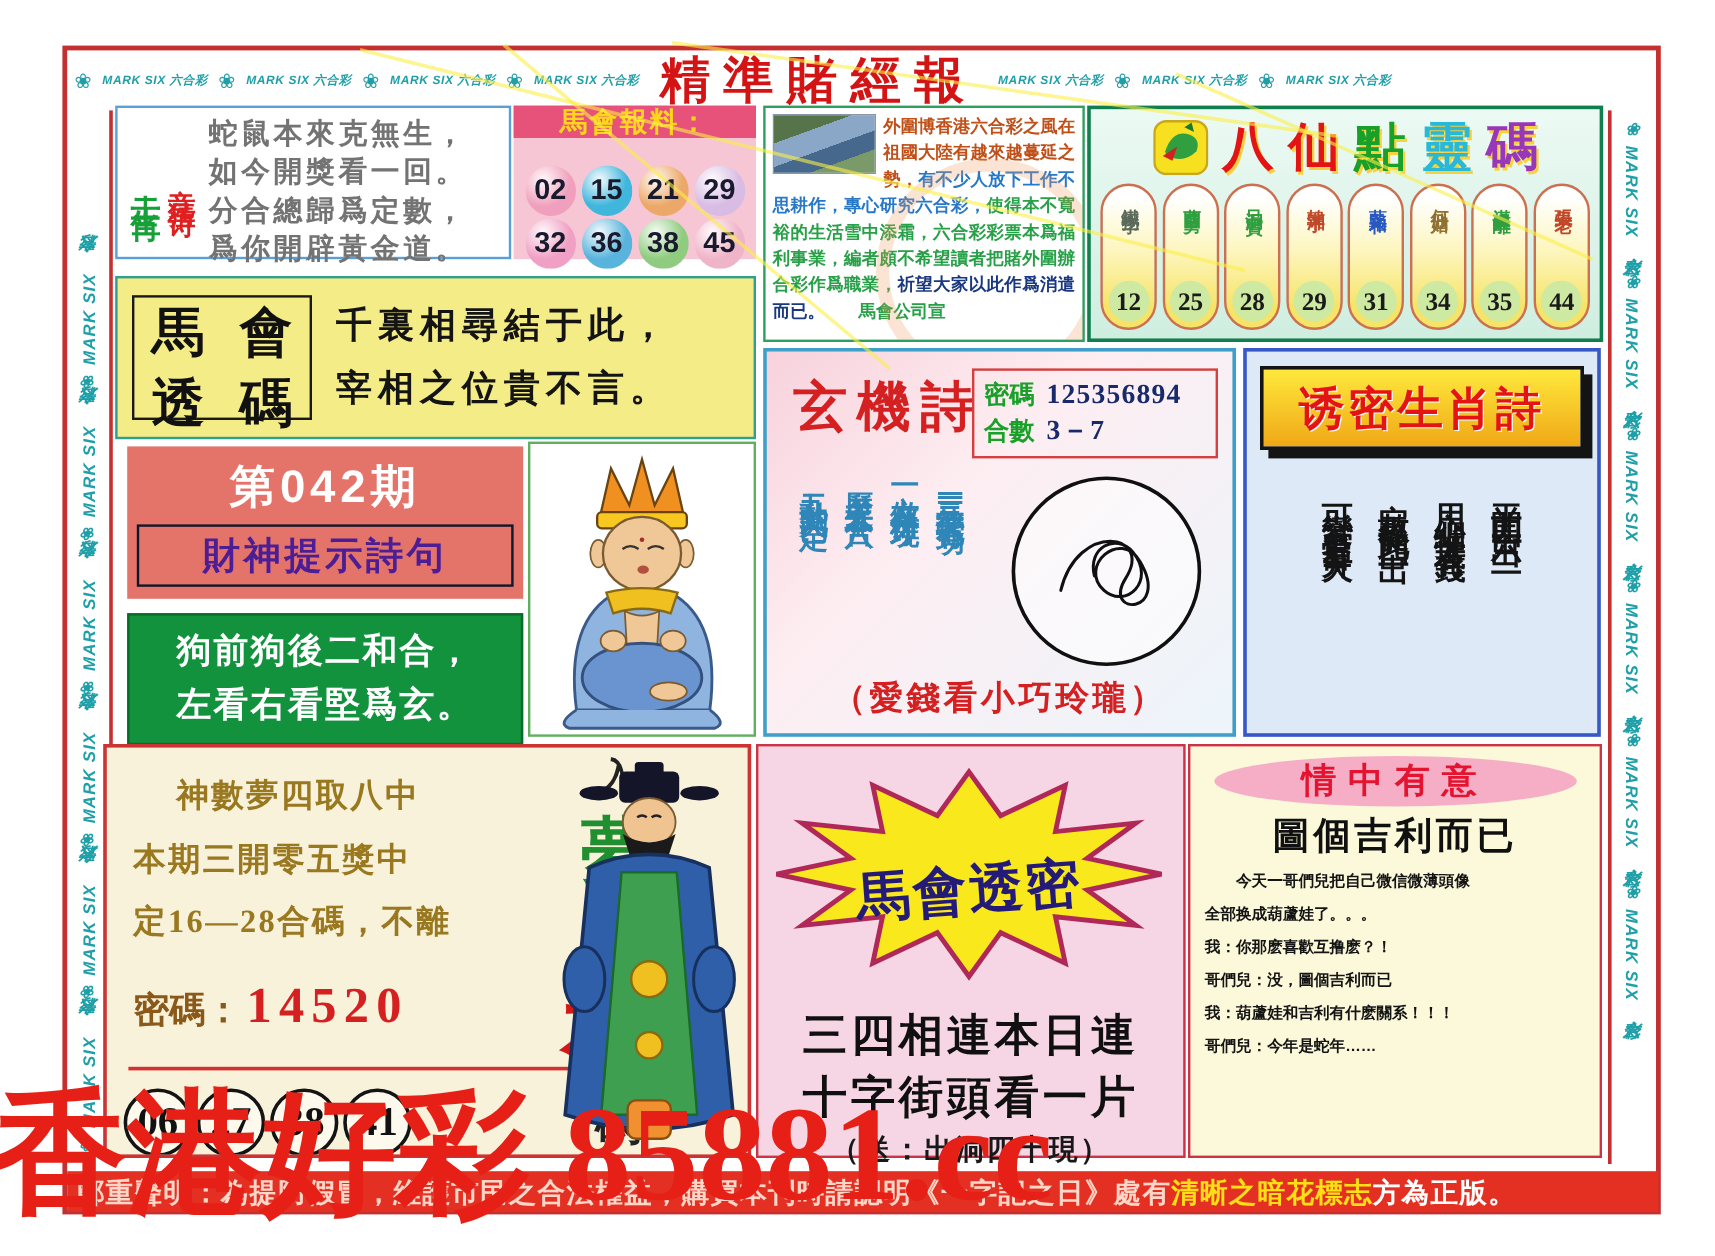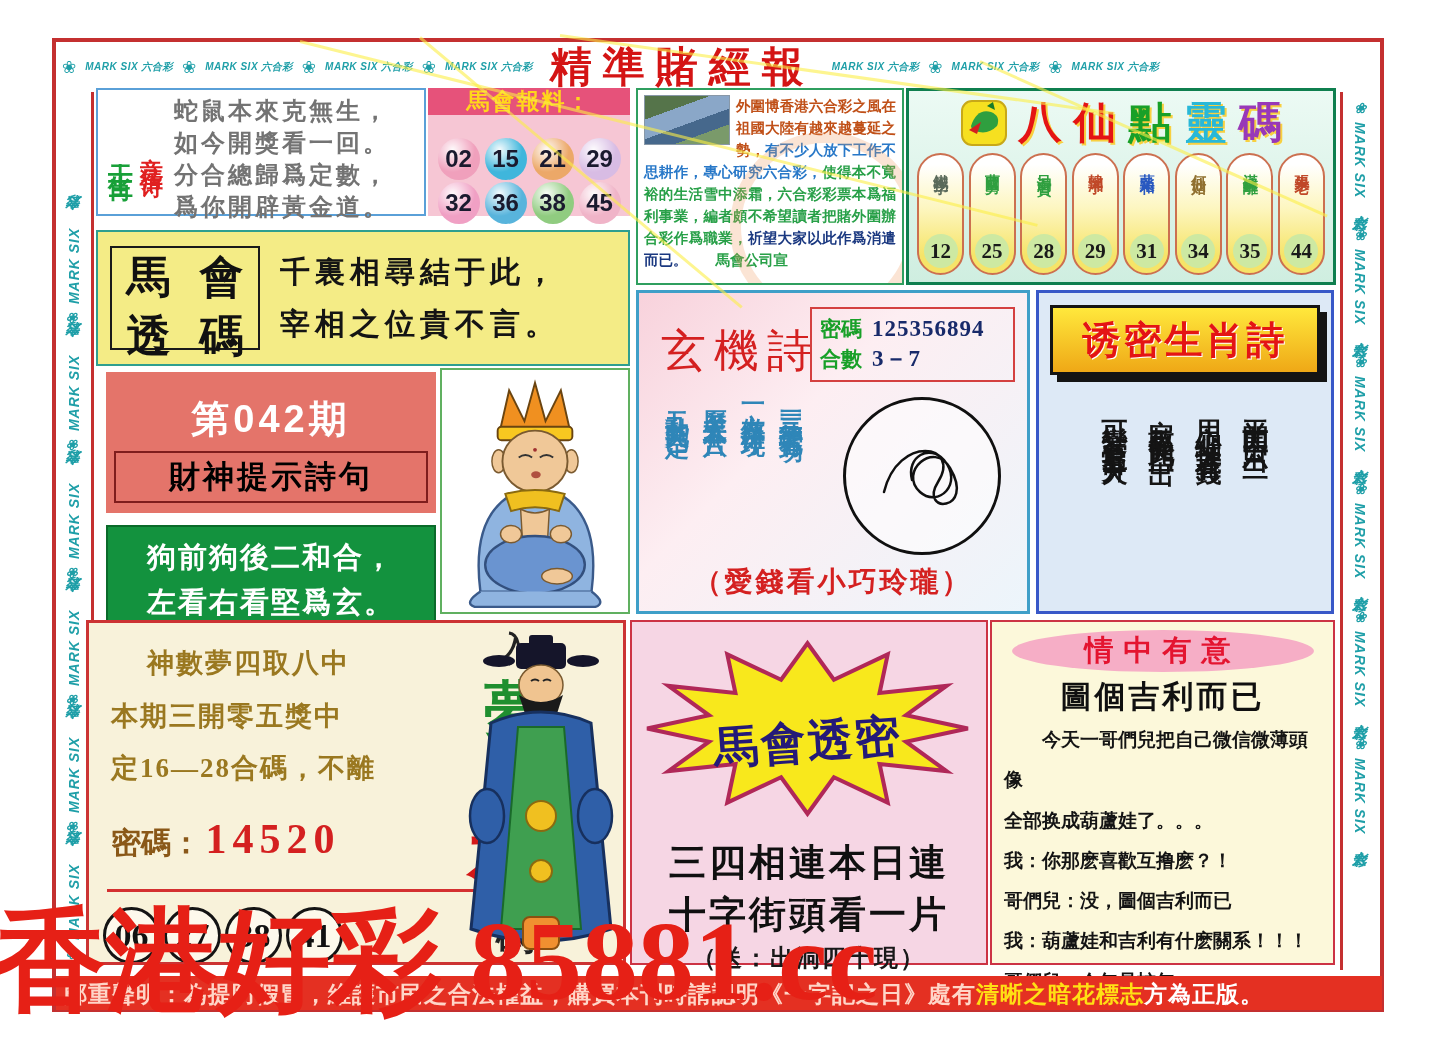--- a/index.html
+++ b/index.html
@@ -56,31 +56,31 @@
   .cap-name { writing-mode:vertical-rl; font-size:15px; font-weight:bold; letter-spacing:3px; }
   .cap-num { width:34px; height:34px; border-radius:50%; background:#cde9a2; display:grid; place-items:center; font-size:21px; font-weight:bold; font-family:"Liberation Serif", serif; color:#1a1a1a; }
 
   
   .touma { position:absolute; left:96px; top:230px; width:534px; height:136px; border:2px solid #2f9f8f; background:#f4ec86; display:flex; align-items:center; gap:20px; padding:0 12px; }
   .touma-label { border:2px solid #1a1a1a; width:150px; height:104px; display:grid; grid-template-columns:1fr 1fr; place-items:center; font-family:"Liberation Serif", serif; font-size:44px; font-weight:900; color:#111; flex:none; }
   .touma-poem { font-family:"Liberation Serif", serif; font-size:30px; font-weight:900; color:#141414; line-height:1.75; letter-spacing:5px; white-space:nowrap; }
 
   
   .issue { position:absolute; left:106px; top:372px; width:330px; height:242px; }
-  .issue-top { background:#e4746a; padding:22px 8px 10px; }
+  .issue-top { background:#e4746a; padding:8px 8px 10px; }
   .issue-no { color:#fff; font-size:38px; font-weight:900; text-align:center; letter-spacing:4px; }
-  .issue-sub { margin-top:6px; border:2px solid #7f1d1d; color:#000000; font-size:31px; font-weight:900; text-align:center; letter-spacing:3px; padding:3px 0; }
+  .issue-sub { margin-top:6px; border:2px solid #0f172a; color:#4c1d95; font-size:31px; font-weight:900; text-align:center; letter-spacing:3px; padding:3px 0; }
   .issue-poem { margin-top:12px; background:#13923e; border:2px solid #0a6a2a; color:#fff; font-size:29px; font-weight:900; text-align:center; line-height:1.55; padding:8px 2px; letter-spacing:2px; }
 
   
   .buddha { position:absolute; left:440px; top:368px; width:190px; height:246px; border:2px solid #60b060; background:#fff; display:grid; place-items:center; }
 
   
   .xuanji { position:absolute; left:636px; top:290px; width:394px; height:324px; border:3px solid #3f9fc8; background:linear-gradient(135deg,#f8d2dc,#fdeef2 40%,#ecf5fb); }
-  .xj-title { position:absolute; left:22px; top:28px; color:#d42020; font-size:45px; font-weight:400; font-family:"Liberation Serif", serif; letter-spacing:8px; }
+  .xj-title { position:absolute; left:22px; top:16px; color:#d42020; font-size:45px; font-weight:700; font-family:"Liberation Serif", serif; letter-spacing:8px; }
   .xj-code { position:absolute; right:12px; top:14px; width:205px; border:2px solid #d44040; padding:6px 8px; }
   .xj-row { display:flex; align-items:center; gap:10px; }
   .xj-lab { color:#18a028; font-size:21px; font-weight:900; }
   .xj-val { color:#182a6a; font-size:23px; font-weight:900; font-family:"Liberation Serif", serif; letter-spacing:1px; }
   .xj-cols { position:absolute; left:16px; top:98px; height:218px; writing-mode:vertical-rl; color:#2f86b8; font-weight:900; font-size:24px; letter-spacing:4px; }
   .xj-cols div { margin:0 6px; }
   .xj-circle { position:absolute; right:26px; top:104px; width:158px; height:158px; border:3px solid #101010; border-radius:50%; background:rgba(255,255,255,.55); }
   .xj-foot { position:absolute; left:0; right:0; bottom:10px; text-align:center; color:#d42020; font-size:28px; font-weight:900; letter-spacing:3px; }
 
   
@@ -114,21 +114,21 @@
   .tm-burst-text { position:absolute; left:0; width:335px; top:76px; text-align:center; transform:rotate(-4deg); color:#241a78; font-size:45px; font-weight:900; letter-spacing:2px; }
   .tm-l { position:absolute; left:0; right:0; text-align:center; color:#101010; font-weight:900; font-size:37px; letter-spacing:3px; }
   .tm-l1 { top:216px; } .tm-l2 { top:268px; }
   .tm-gift { position:absolute; left:0; right:0; top:320px; text-align:center; font-size:24px; font-weight:900; color:#181818; letter-spacing:2px; }
 
   
   .joke { position:absolute; left:990px; top:620px; width:345px; height:345px; border:2px solid #cc3344; background:#fcf8da; padding:8px 12px; }
   .jk-oval { width:302px; height:42px; margin:0 auto; background:#f6aec6; border-radius:50%; display:grid; place-items:center; }
   .jk-oval span { color:#e41430; font-size:29px; font-weight:900; letter-spacing:10px; }
   .jk-title { text-align:center; color:#101010; font-size:31px; font-weight:900; letter-spacing:3px; margin:4px 0 2px; }
-  .jk-lines { font-size:19px; font-weight:bold; color:#141414; line-height:2.12; }
+  .jk-lines { font-size:13px; font-weight:bold; color:#141414; line-height:2.12; }
   .jk-lines .i1 { text-indent:2em; }
 
   
   .band { position:absolute; left:56px; top:976px; width:1326px; height:34px; background:#e43022; display:flex; align-items:flex-end; padding:0 8px; font-size:23px; font-weight:bold; letter-spacing:1px; white-space:nowrap; overflow:hidden; z-index:20; }
   .band .p { color:#ffd6c8; } .band .h { color:#ffe014; } .band .s { color:#ffffff; }
 
   
   .wm { position:absolute; left:-6px; top:886px; z-index:40; color:#e62016; font-size:112px; font-weight:900; font-family:"Liberation Serif", serif; white-space:nowrap; pointer-events:none; }
 </style>
 </head>

